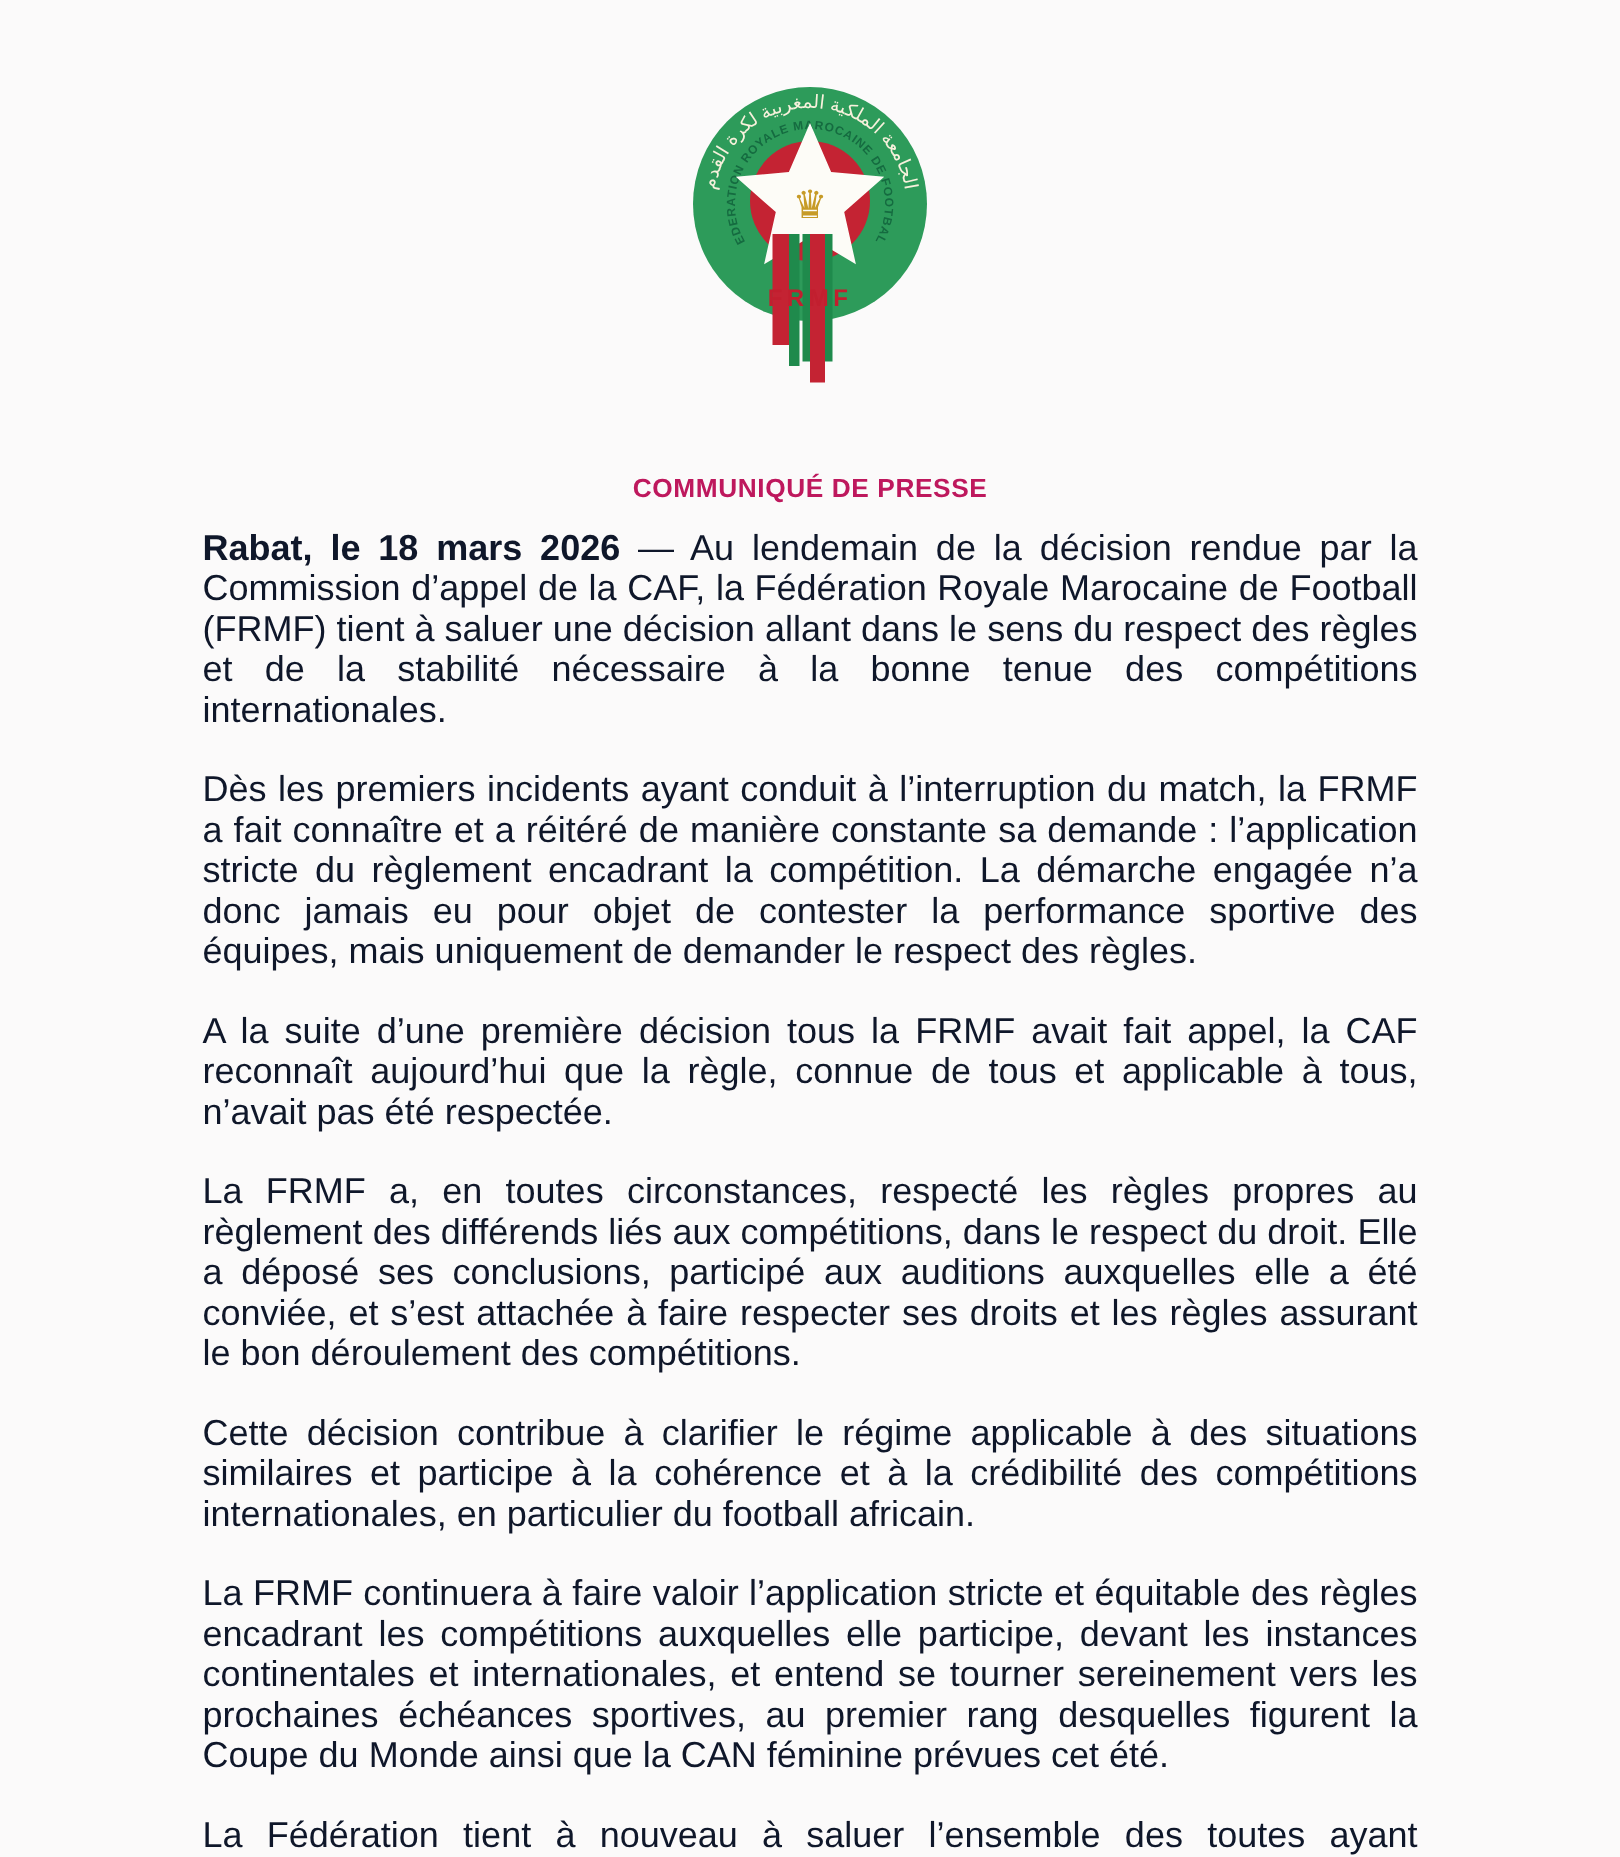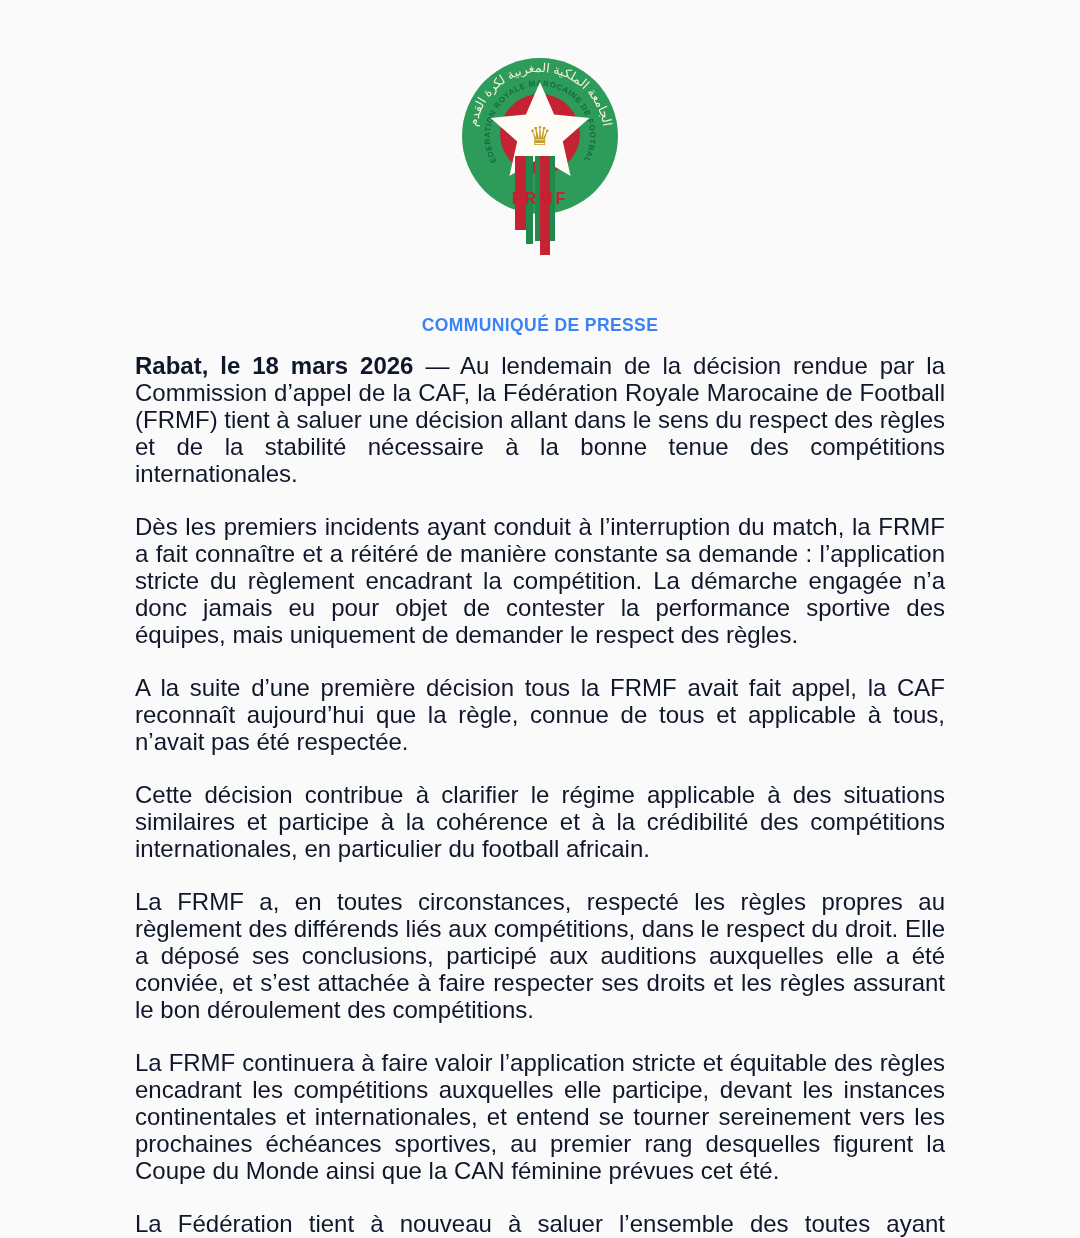--- a/index.html
+++ b/index.html
@@ -21,21 +21,21 @@
     width: 170px; height: 222px;
   }
   .doc-title {
     position: absolute;
     top: 303px; left: 0;
     width: 100%;
     text-align: center;
     font-size: 17.5px;
     font-weight: 700;
     letter-spacing: 0.4px;
-    color: #3b82f6;
+    color: #be185d;
   }
   .content {
     position: absolute;
     top: 352px; left: 135px;
     width: 810px;
     font-size: 24px;
     line-height: 27px;
     text-align: justify;
     color: #0f172a;
   }
@@ -84,19 +84,19 @@
 
   <h1 class="doc-title">COMMUNIQUÉ DE PRESSE</h1>
 
   <div class="content">
     <p>
       <strong class="dateline">Rabat, le 18 mars 2026</strong>
       <span>— Au lendemain de la décision rendue par la Commission d’appel de la CAF, la Fédération Royale Marocaine de Football (FRMF) tient à saluer une décision allant dans le sens du respect des règles et de la stabilité nécessaire à la bonne tenue des compétitions internationales.</span>
     </p>
     <p>Dès les premiers incidents ayant conduit à l’interruption du match, la FRMF a fait connaître et a réitéré de manière constante sa demande : l’application stricte du règlement encadrant la compétition. La démarche engagée n’a donc jamais eu pour objet de contester la performance sportive des équipes, mais uniquement de demander le respect des règles.</p>
     <p>A la suite d’une première décision tous la FRMF avait fait appel, la CAF reconnaît aujourd’hui que la règle, connue de tous et applicable à tous, n’avait pas été respectée.</p>
+    <p>La FRMF a, en toutes circonstances, respecté les règles propres au règlement des différends liés aux compétitions, dans le respect du droit. Elle a déposé ses conclusions, participé aux auditions auxquelles elle a été conviée, et s’est attachée à faire respecter ses droits et les règles assurant le bon déroulement des compétitions.</p>
     <p>Cette décision contribue à clarifier le régime applicable à des situations similaires et participe à la cohérence et à la crédibilité des compétitions internationales, en particulier du football africain.</p>
-    <p>La FRMF a, en toutes circonstances, respecté les règles propres au règlement des différends liés aux compétitions, dans le respect du droit. Elle a déposé ses conclusions, participé aux auditions auxquelles elle a été conviée, et s’est attachée à faire respecter ses droits et les règles assurant le bon déroulement des compétitions.</p>
     <p>La FRMF continuera à faire valoir l’application stricte et équitable des règles encadrant les compétitions auxquelles elle participe, devant les instances continentales et internationales, et entend se tourner sereinement vers les prochaines échéances sportives, au premier rang desquelles figurent la Coupe du Monde ainsi que la CAN féminine prévues cet été.</p>
     <p>La Fédération tient à nouveau à saluer l’ensemble des toutes ayant participé à cette édition de la CAN, qui a constitué un moment majeur pour le football africain.</p>
   </div>
 
 </div>
 
 </body></html>

